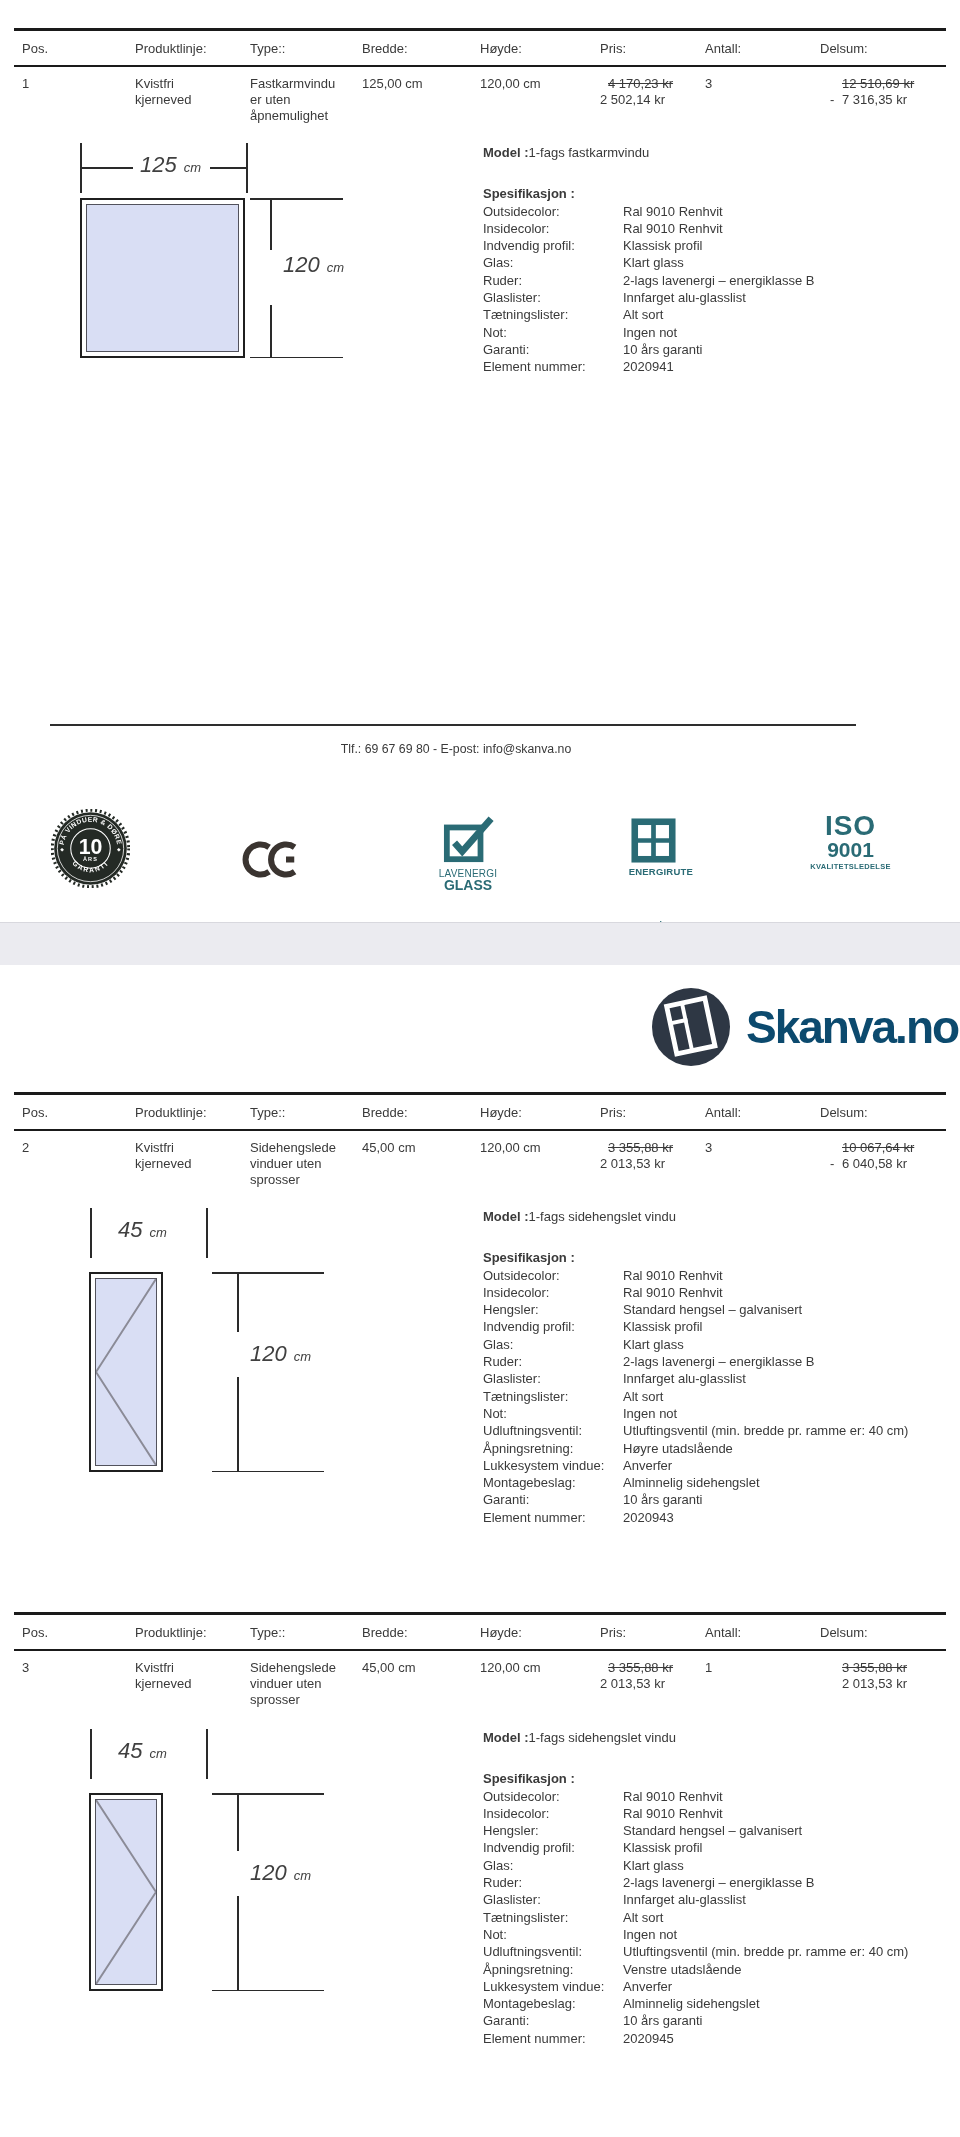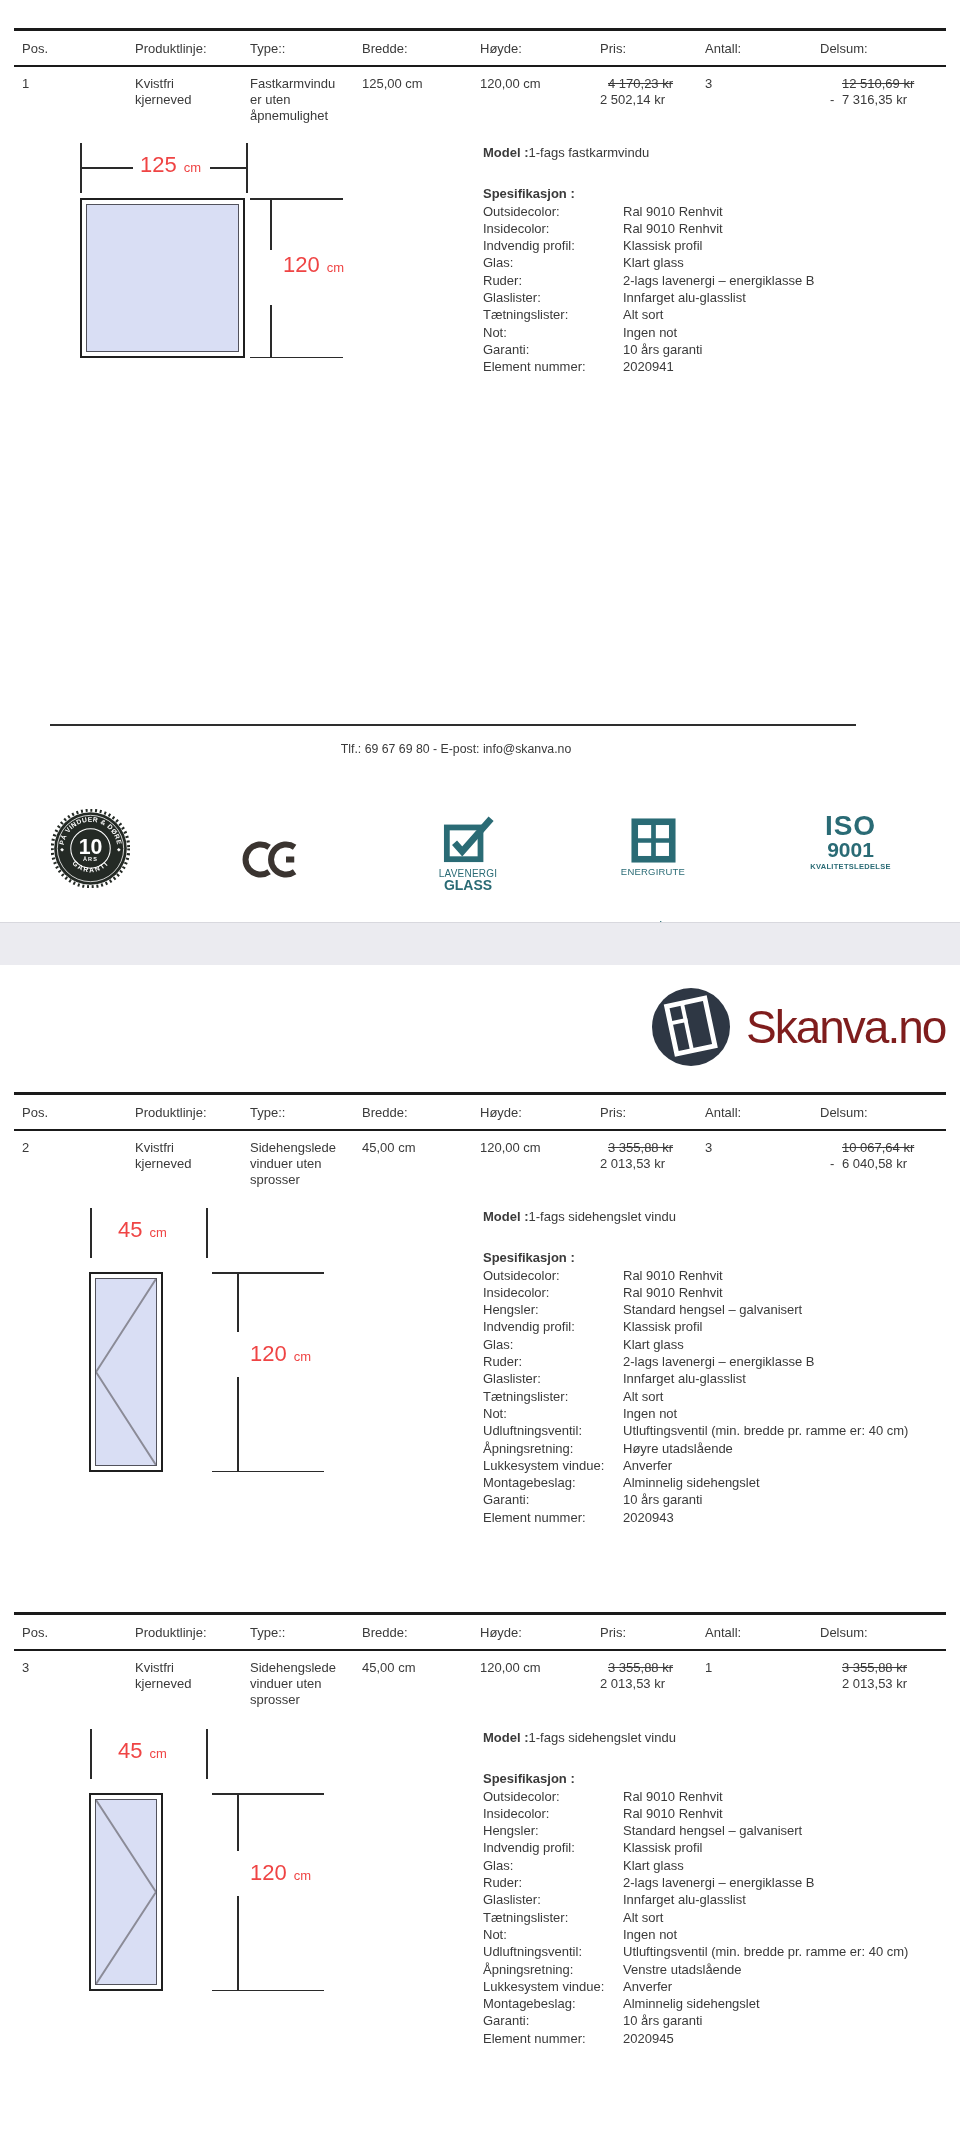--- a/index.html
+++ b/index.html
@@ -14,47 +14,47 @@
   .cell{padding-right:19px;}
   .c-prod{max-width:95px;}
   .c-type{max-width:92px;overflow-wrap:anywhere;}
   .pris-old{padding-left:8px;text-decoration:line-through;}
   .c-delsum{padding-left:12px;}
   .delsum-old{padding-left:10px;text-decoration:line-through;}
   .delsum-new{position:relative;padding-left:10px;}
   .minus{position:absolute;left:-2px;top:0;}
   
   .dline{position:absolute;background:#2a2a2a;}
-  .dimlabel{position:absolute;display:flex;align-items:baseline;gap:7px;color:#ef4444;}
+  .dimlabel{position:absolute;display:flex;align-items:baseline;gap:7px;color:#404040;font-style:italic;}
   .dim-big{font-size:22px;}
   .dim-unit{font-size:13px;}
   .win{position:absolute;border:2px solid #1f1f1f;background:#fff;padding:4px;box-sizing:border-box;}
   .glass{position:relative;width:100%;height:100%;border:1px solid #52525c;background:#d9def4;box-sizing:border-box;}
   .glass svg{position:absolute;left:0;top:0;width:100%;height:100%;}
   
   .specs{position:absolute;left:483px;width:450px;font-size:13px;}
   .model-line{margin-bottom:24px;line-height:17.3px;}
   .spec-title{font-weight:bold;line-height:17.3px;}
   .spec-row{display:grid;grid-template-columns:140px 300px;line-height:17.3px;}
   
   .center-blk{position:absolute;left:0;width:912px;text-align:center;}
   .pg-label{font-weight:bold;font-size:12.5px;}
   .addr{font-size:12.3px;line-height:18.3px;}
   .rule{position:absolute;left:50px;width:806px;height:2px;background:#2e2e2e;}
   .cert{position:absolute;text-align:center;color:#2a6b75;}
   .cert .l1{font-weight:normal;font-size:10px;line-height:11px;letter-spacing:0.2px;}
   .cert .l2{font-weight:bold;font-size:14px;line-height:12px;}
-  .cert-en .l1{font-weight:normal;font-size:9.5px;line-height:10.5px;}
+  .cert-en .l1{font-weight:bold;font-size:9.5px;line-height:10.5px;text-align:right;}
   .cert-en .l2{font-weight:normal;font-size:15px;line-height:10.5px;margin-top:44px;}
   .iso1{font-weight:bold;font-size:28px;line-height:27px;letter-spacing:1px;}
   .iso2{font-weight:bold;font-size:21px;line-height:22px;}
   .iso3{font-weight:bold;font-size:7.5px;line-height:11px;letter-spacing:0.3px;}
   .band{position:absolute;left:0;top:922px;width:960px;height:43px;background:#ebebf0;border-top:1px solid #d8d8de;box-sizing:border-box;}
   .brandrow{position:absolute;left:652px;top:986px;display:flex;align-items:center;gap:16px;height:82px;}
-  .brandname{font-weight:normal;font-size:46px;letter-spacing:-2px;color:#7f1d1d;}
+  .brandname{font-weight:bold;font-size:46px;letter-spacing:-2px;color:#0c4a6e;}
 </style>
 </head>
 <body>
 
 <div id="page">
 
   <div class="ptable" style="top:28px">
     <div class="tgrid thead">
 
     <div class="cell">Pos.</div>

